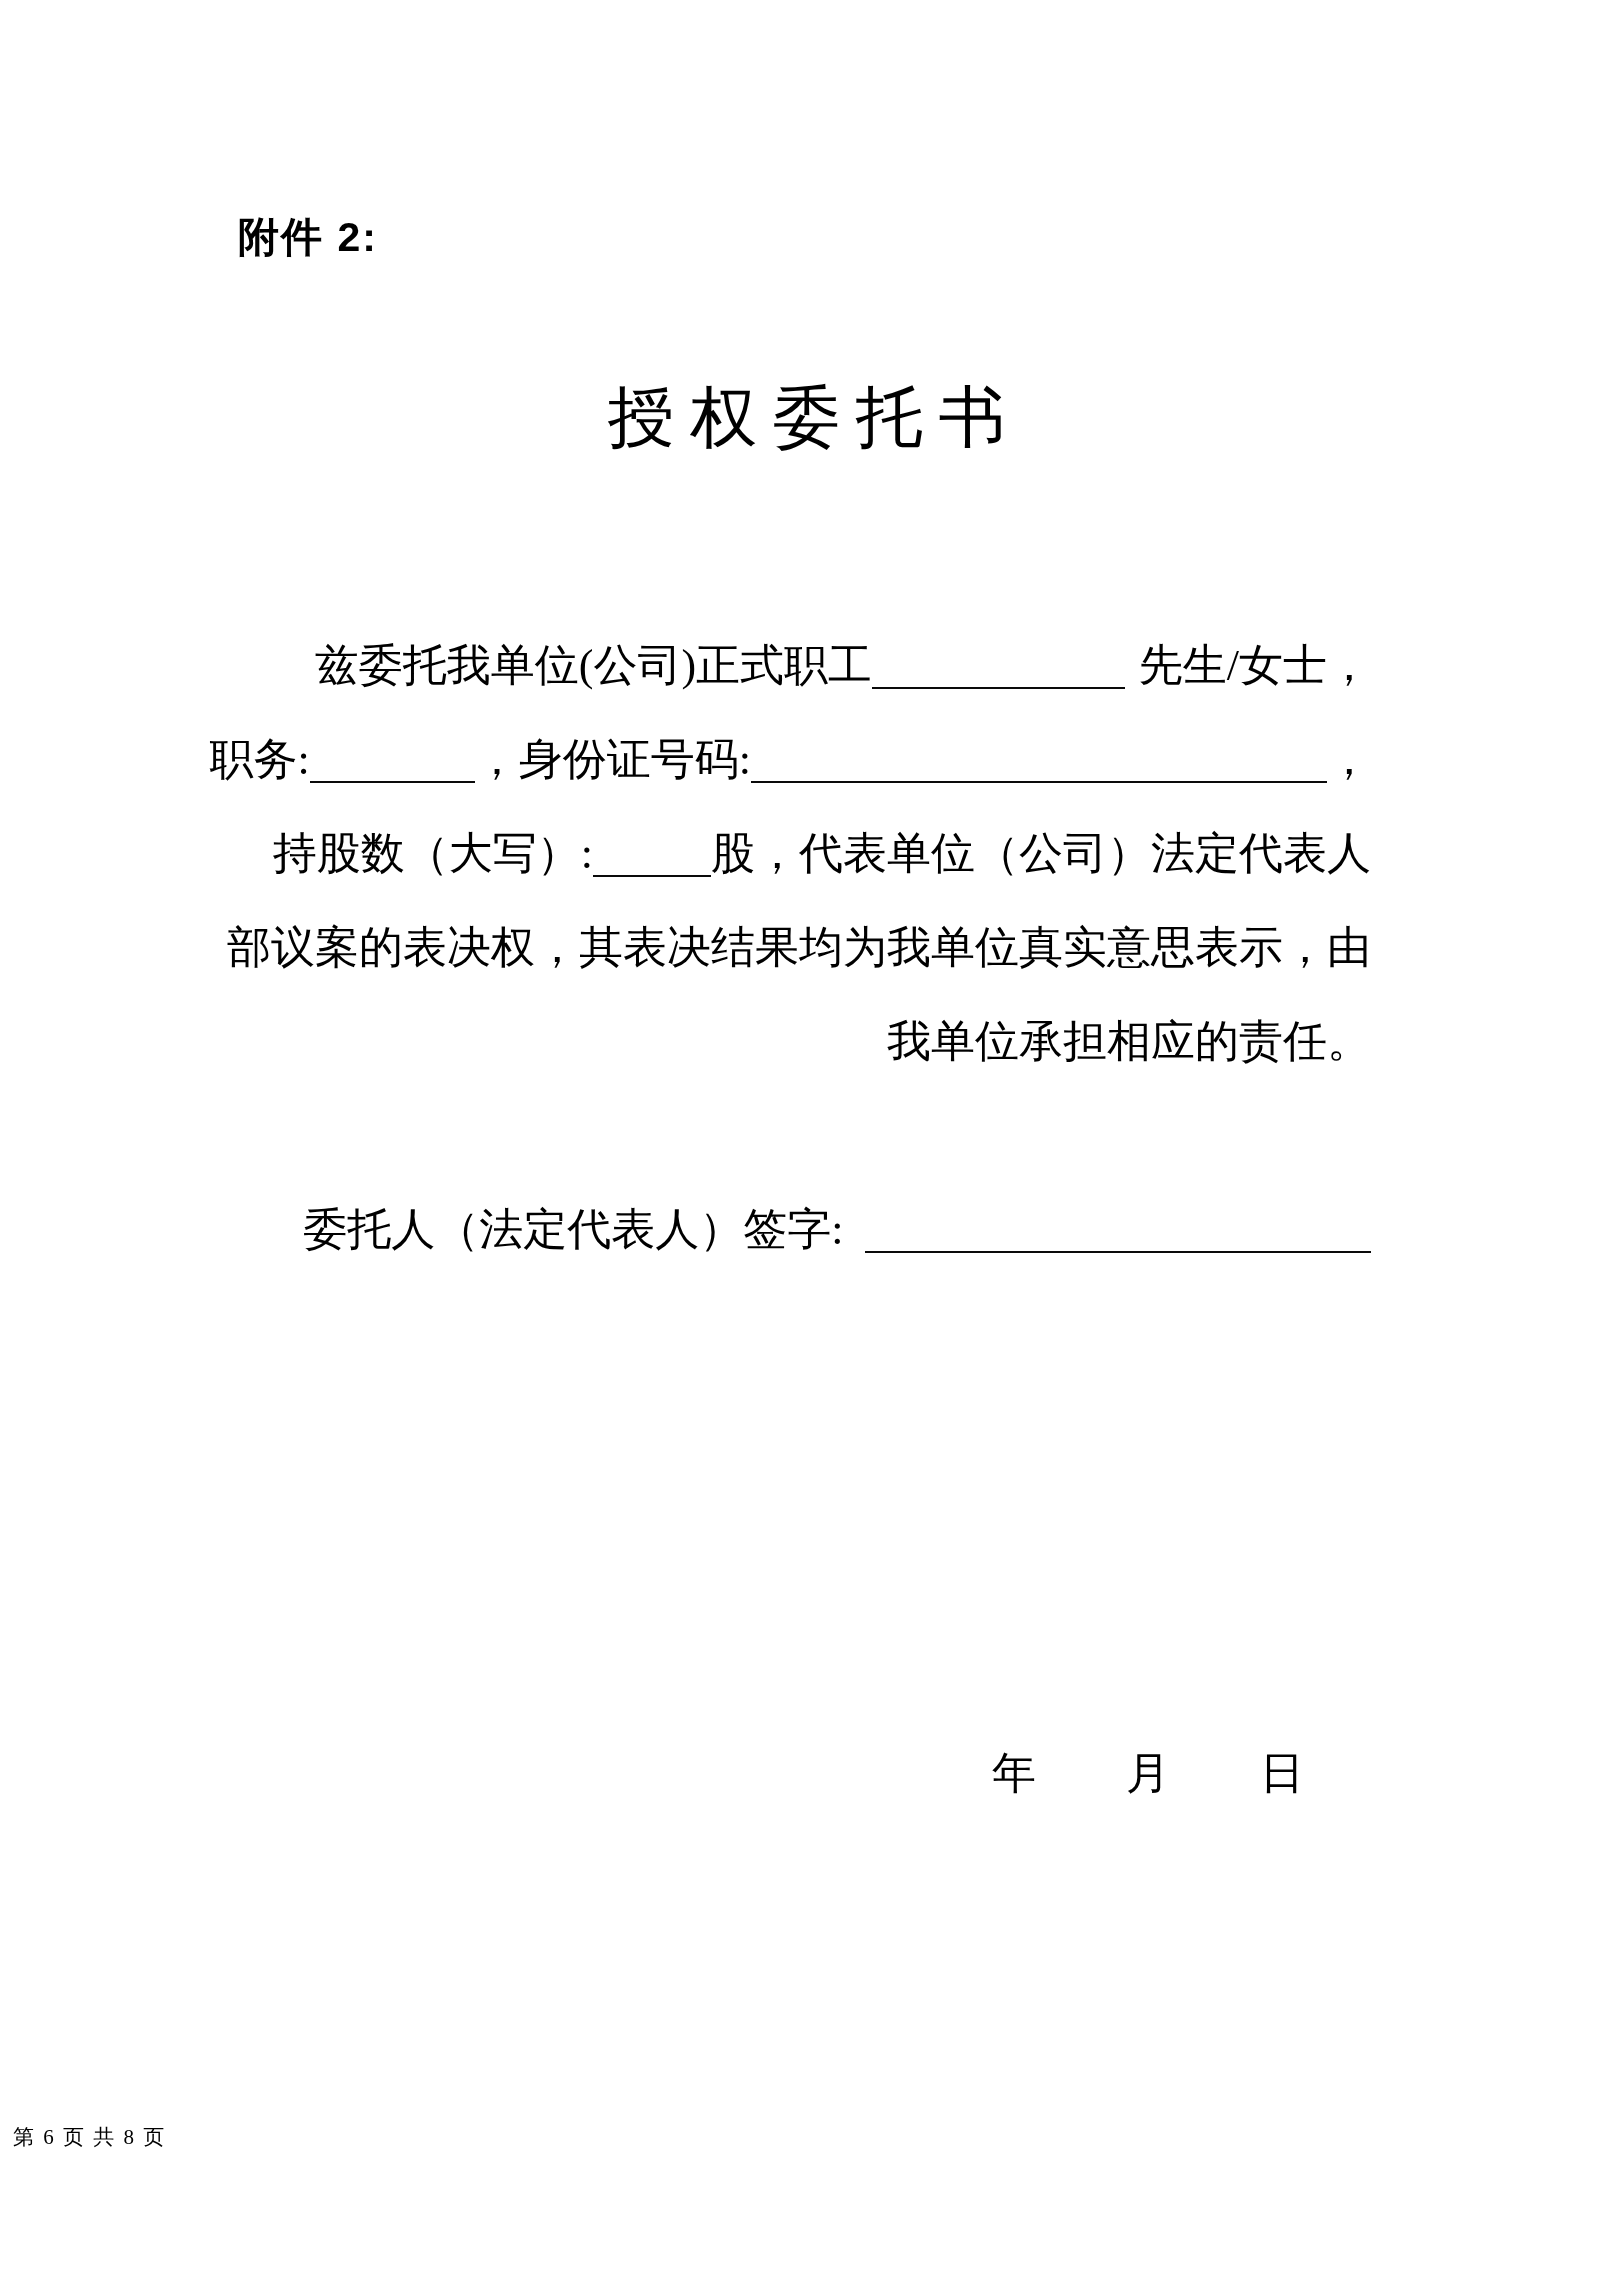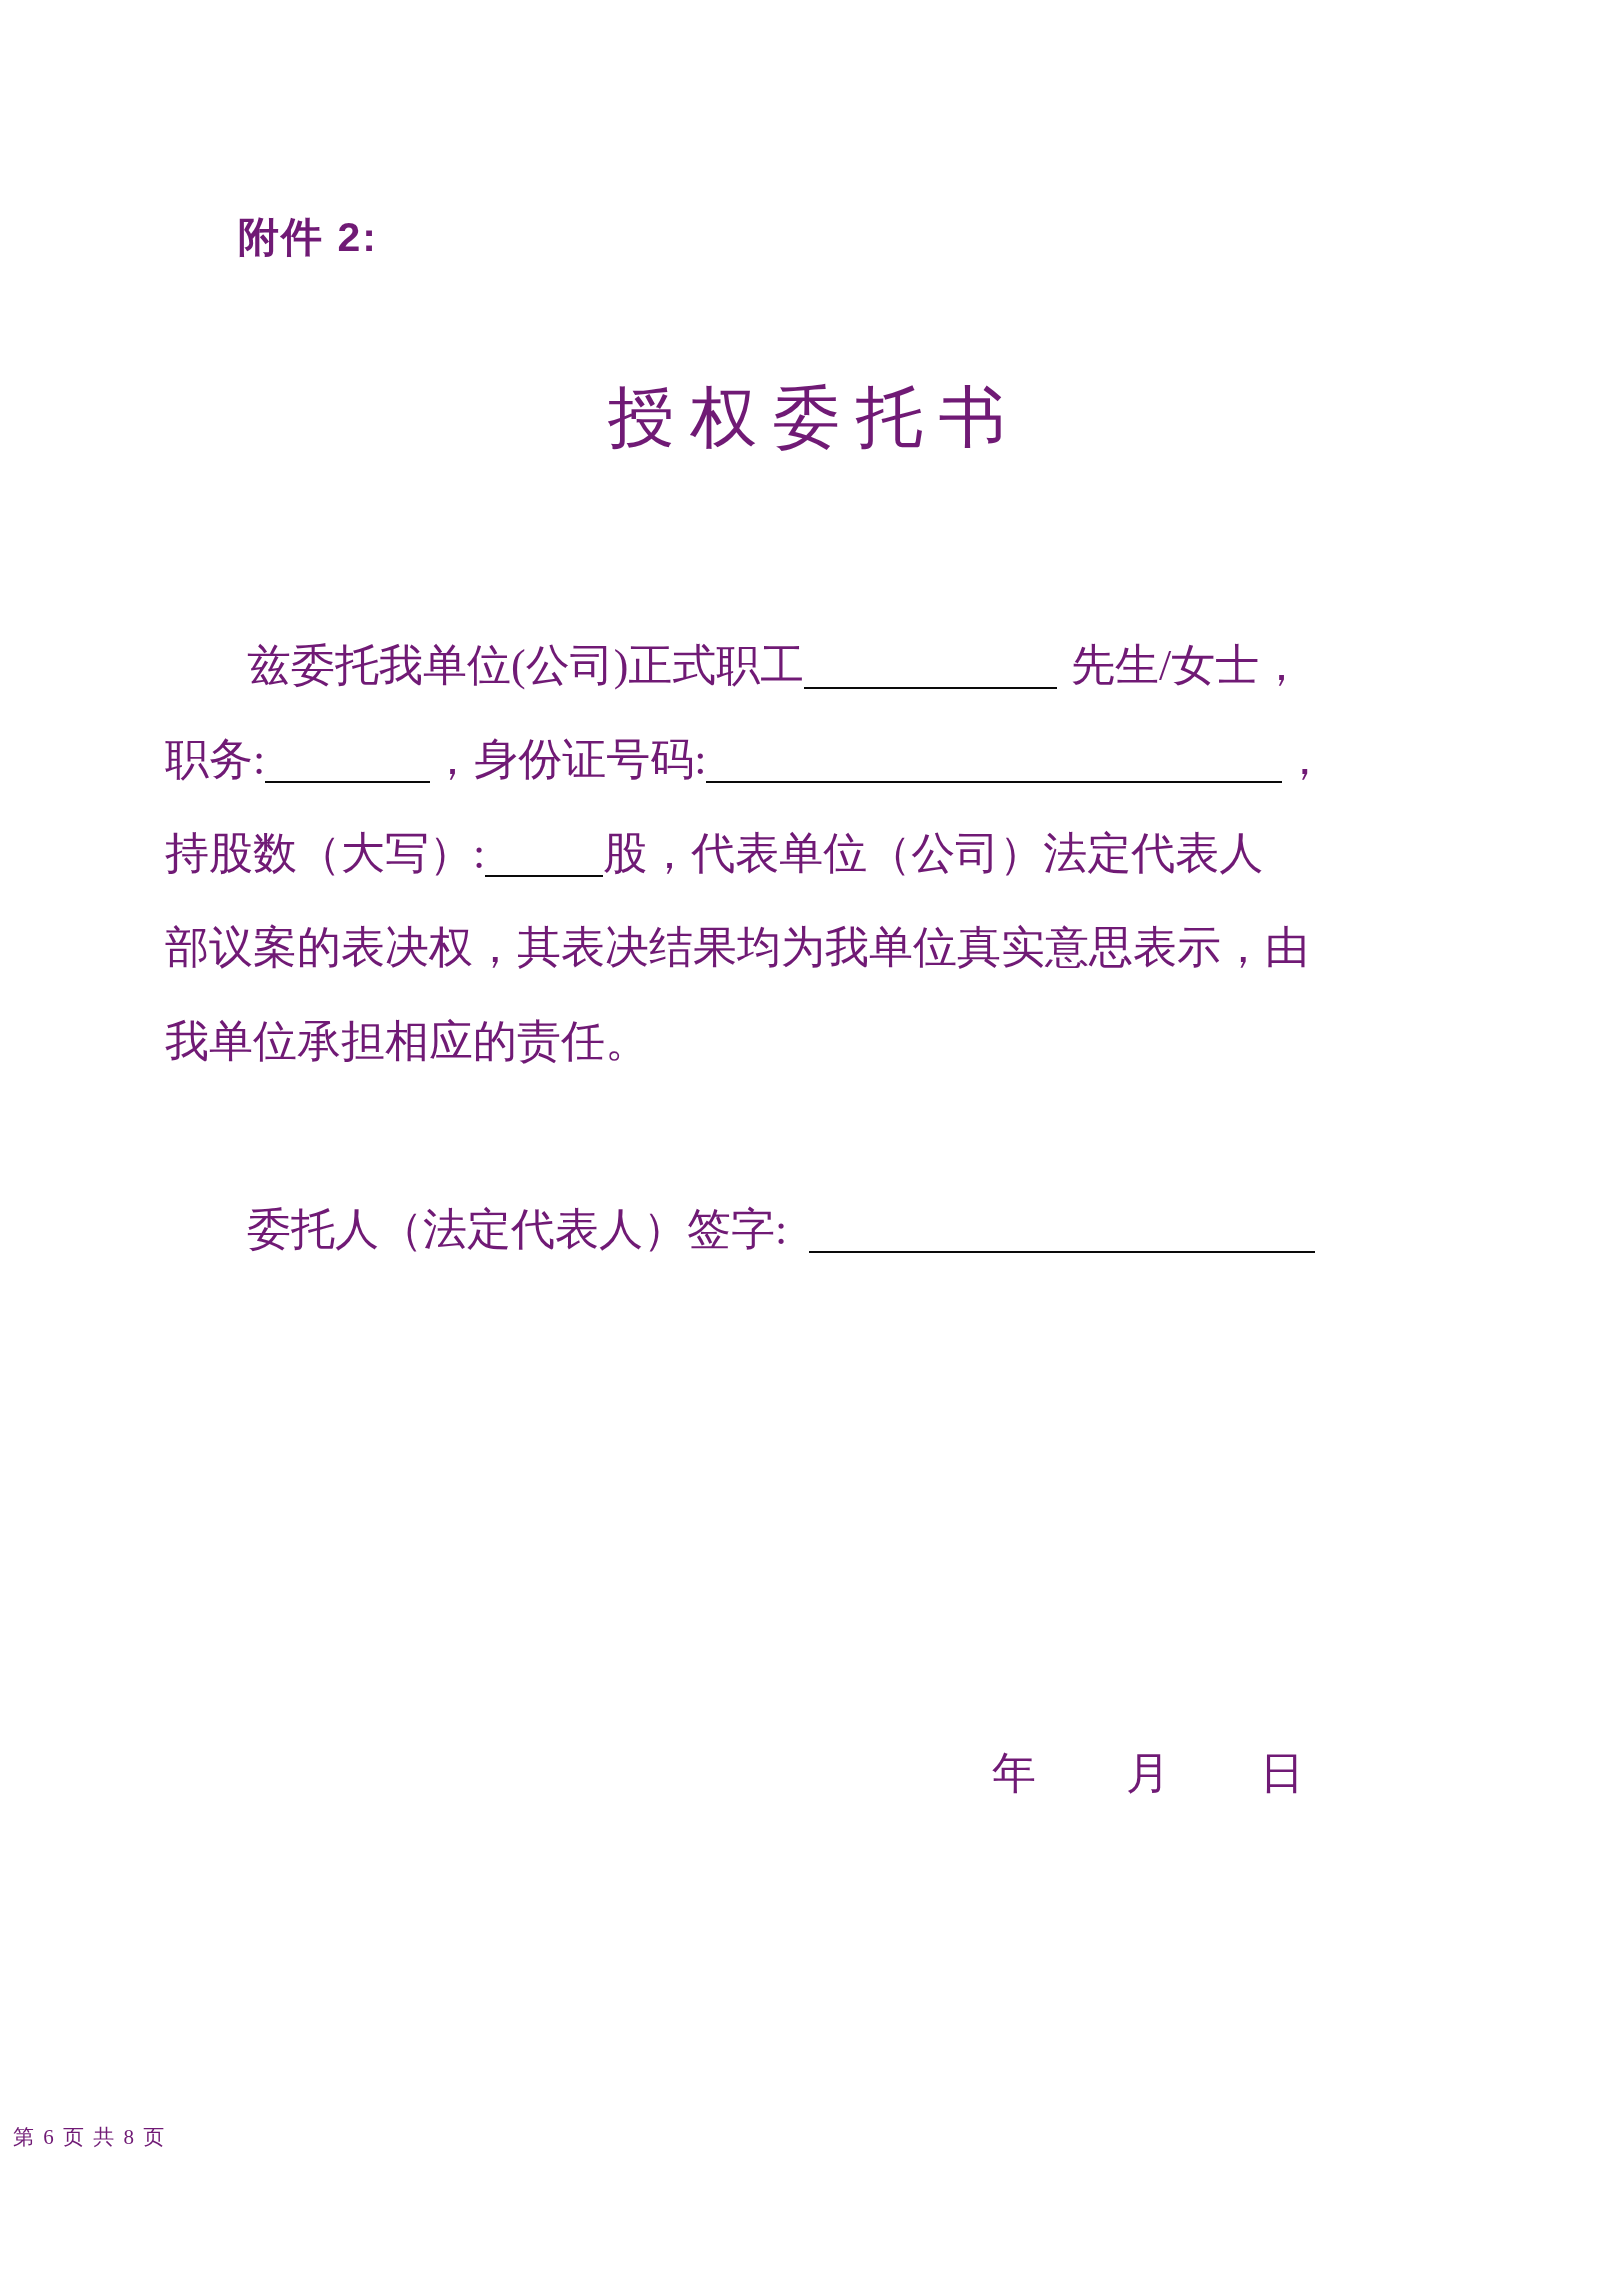--- a/index.html
+++ b/index.html
@@ -1,38 +1,39 @@
 <!DOCTYPE html>
 <html><head>
 <meta charset="utf-8">
 <style>
   html,body{margin:0;padding:0;background:#ffffff;}
   #page{
     position:relative;
     width:1417px;height:2286px;
     background:#ffffff;
     font-family:"Liberation Serif","DejaVu Serif",serif;
-    color:#701a75;
+    color:#000000;
     overflow:hidden;
   }
   .attachment-label{
     position:absolute;left:238px;top:212px;
     font-family:"Liberation Sans","DejaVu Sans",sans-serif;
     font-weight:bold;font-size:41px;line-height:51px;
     letter-spacing:2px;
   }
   .doc-title{
     position:absolute;left:0;top:378px;width:1613px;
     text-align:center;
     font-weight:normal;font-size:67px;line-height:78px;
     letter-spacing:15.7px;padding-left:15.7px;box-sizing:border-box;
   }
   .body-block{
     position:absolute;left:165px;top:619px;width:1206px;
     font-size:44px;
+    text-align:right;
   }
   .bline{
     height:94px;line-height:94px;white-space:nowrap;
   }
   .indent{padding-left:82px;}
   .blank{
     display:inline-block;
     border-bottom:2.9px solid #0a0a0a;
     height:49px;
     vertical-align:-8.8px;

